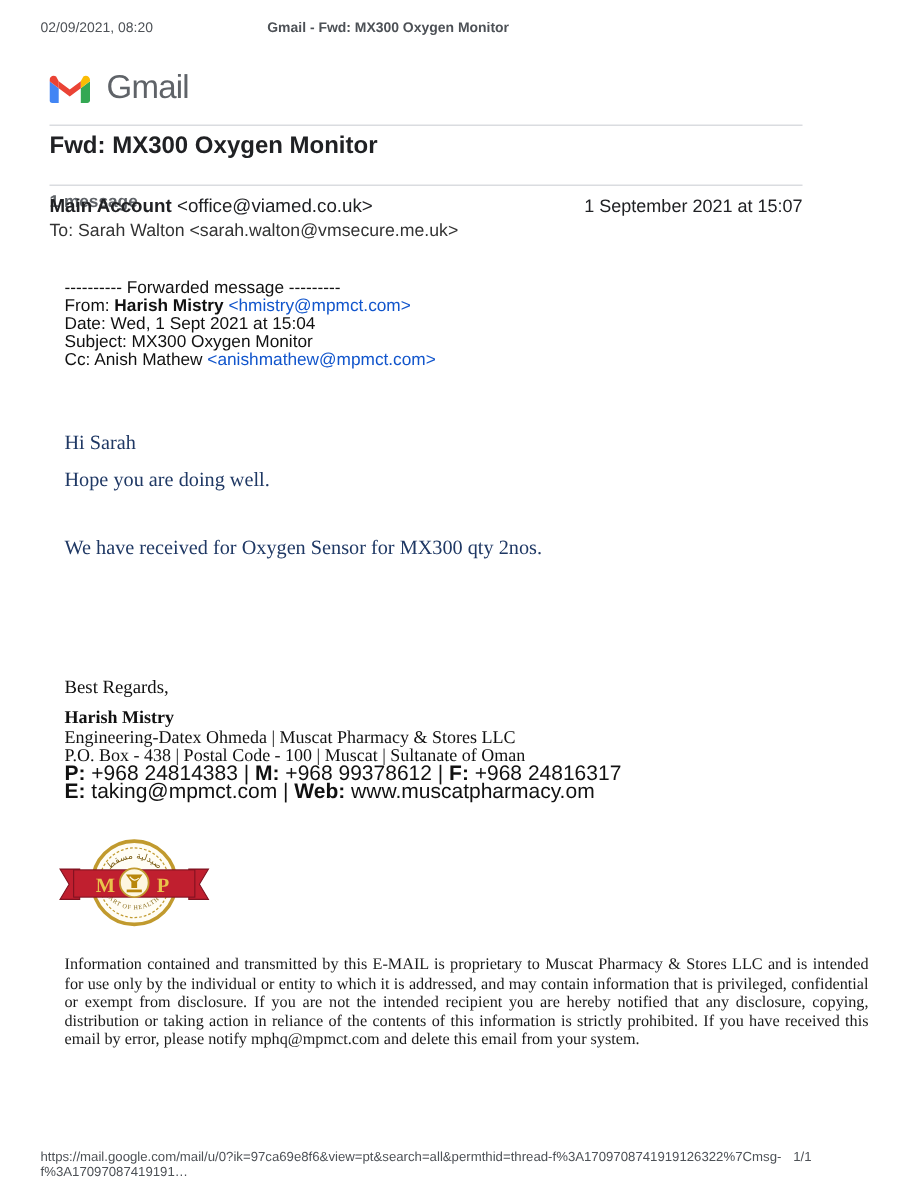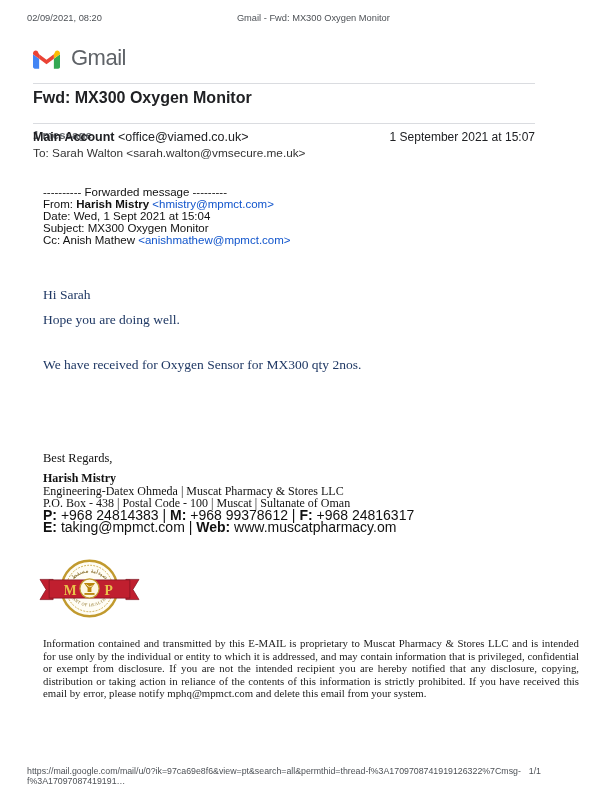--- a/index.html
+++ b/index.html
@@ -4,21 +4,21 @@
 <style>
   * { margin:0; padding:0; box-sizing:border-box; }
   html,body { width:612px; height:792px; background:#ffffff; overflow:hidden;
               font-family:"Liberation Sans", sans-serif; color:#202124; }
   .page { position:relative; width:568px; height:792px; background:#fff; }
 
   
   .print-header { position:absolute; top:13px; left:27px; right:27px;
                   display:flex; align-items:baseline; font-size:9.3px; color:#4d5156; }
   .print-header .ph-left  { flex:1; text-align:left; }
-  .print-header .ph-mid   { flex:1.4; text-align:right; white-space:nowrap; }
+  .print-header .ph-mid   { flex:1.4; text-align:left; white-space:nowrap;font-weight:bold; }
   .print-header .ph-right { flex:1; }
   .print-footer { position:absolute; top:766px; left:27px; right:27px;
                   display:flex; justify-content:space-between; font-size:8.8px; color:#4d5156; }
 
   
   .gmail-bar { position:absolute; top:45px; left:33px; right:33px;
                display:flex; justify-content:space-between; align-items:center; }
   .gmail-logo { display:flex; align-items:center; gap:11px; }
   .gmail-logo svg { width:27px; height:21px; display:block; }
   .gmail-word { font-size:22px; color:#5f6368; letter-spacing:-0.5px; }

